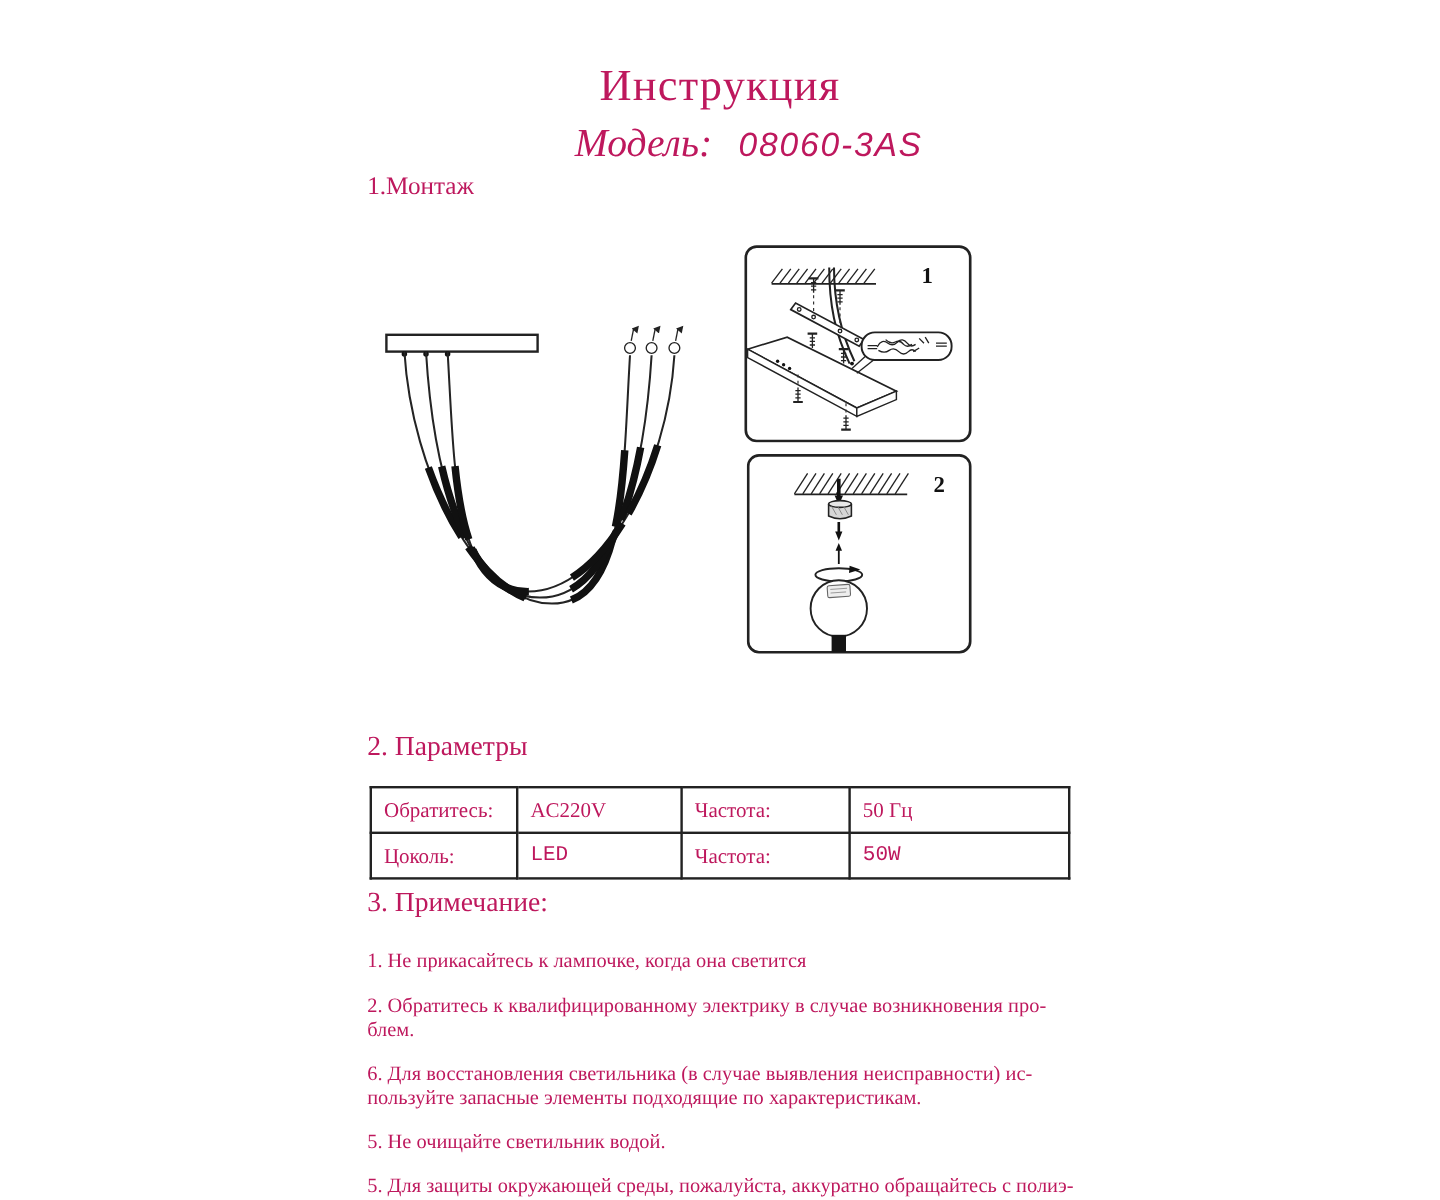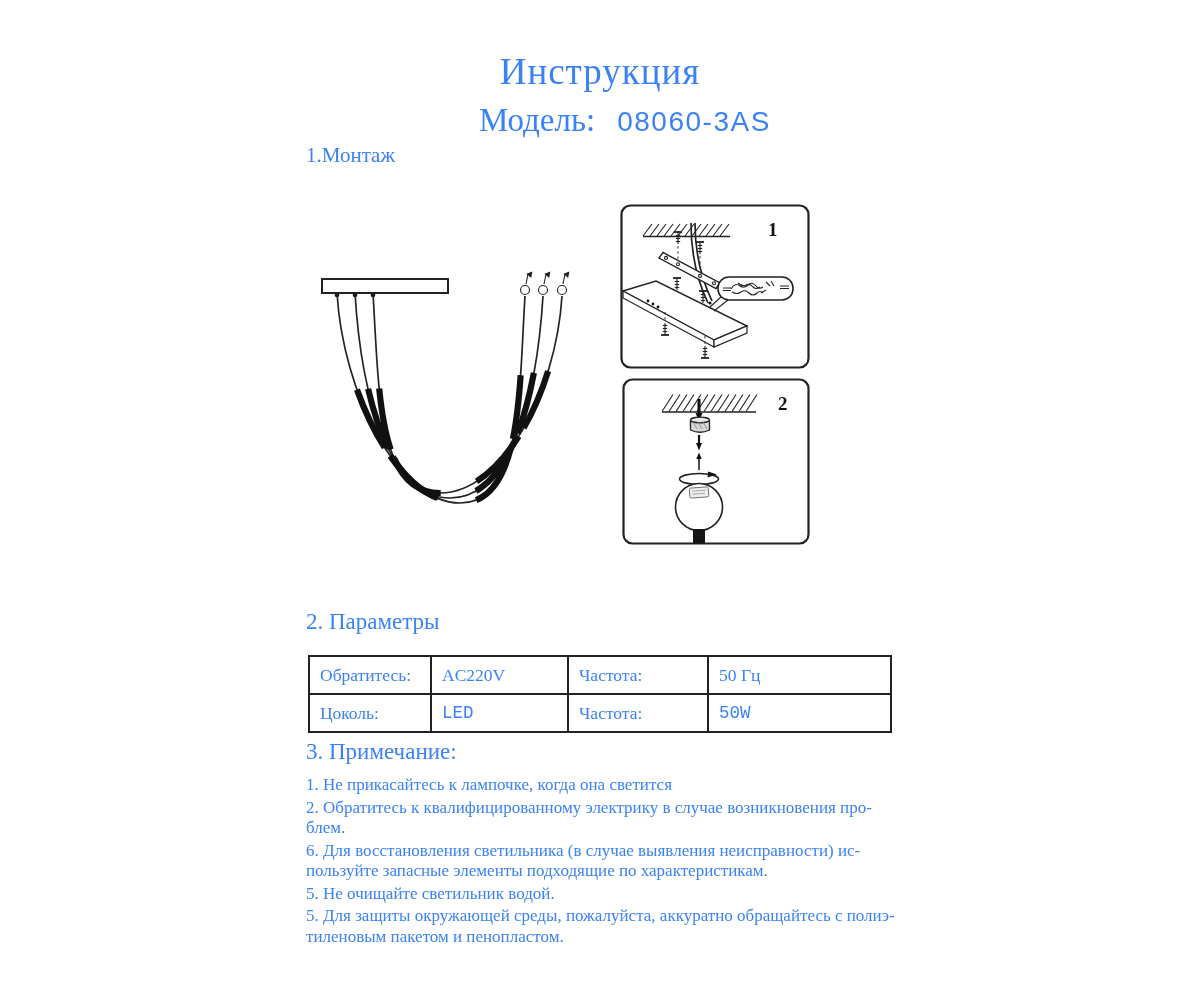--- a/index.html
+++ b/index.html
@@ -1,23 +1,23 @@
 <!DOCTYPE html>
 <html><head>
 <meta charset="utf-8">
 <style>
   html,body{margin:0;padding:0;background:#888;}
   .page{
     position:relative;width:1200px;height:1000px;background:#ffffff;
-    overflow:hidden;color:#3b82f6;
+    overflow:hidden;color:#be185d;
     font-family:"Liberation Serif","DejaVu Serif",serif;
   }
   .abs{position:absolute;}
   .title{top:50px;left:0;width:1200px;text-align:center;font-size:37px;letter-spacing:1px;}
-  .model-line{top:102px;left:479px;font-size:33px;}
+  .model-line{top:102px;left:479px;font-size:33px;font-style:italic;}
   .model-value{
     font-family:"Liberation Sans","DejaVu Sans",sans-serif;
     font-size:28px;margin-left:22px;letter-spacing:1.5px;
   }
   .h-montage{top:143px;left:306px;font-size:21px;}
   .h-section{left:306px;font-size:23px;font-family:Liberation Serif, serif;}
   .h-params{top:609px;}
   .h-notes{top:739px;}
 
   svg{display:block;}
@@ -38,21 +38,21 @@
   table.params td{
     border:2px solid #222;height:36px;padding:0 0 0 10px;
     font-size:17.5px;vertical-align:middle;white-space:nowrap;
   }
   td.c0{width:110px;} td.c1{width:125px;} td.c2{width:128px;margin-top:24px;} td.c3{width:171px;}
   .sans{font-family:Liberation Mono, monospace;font-size:16.5px;}
   .w50{font-size:14.5px;padding-left:6px;}
 
   .notes{top:775px;left:306px;width:592px;}
   .note-line{
-    font-size:17px;line-height:20.5px;margin:0 0 2px 0;white-space:pre-line;
+    font-size:17px;line-height:20.5px;margin:16px 0 2px 0;white-space:pre-line;
   }
 </style>
 </head>
 <body>
 
 <div class="page">
 
   <div class="abs title">Инструкция</div>
 
   <div class="abs model-line">

